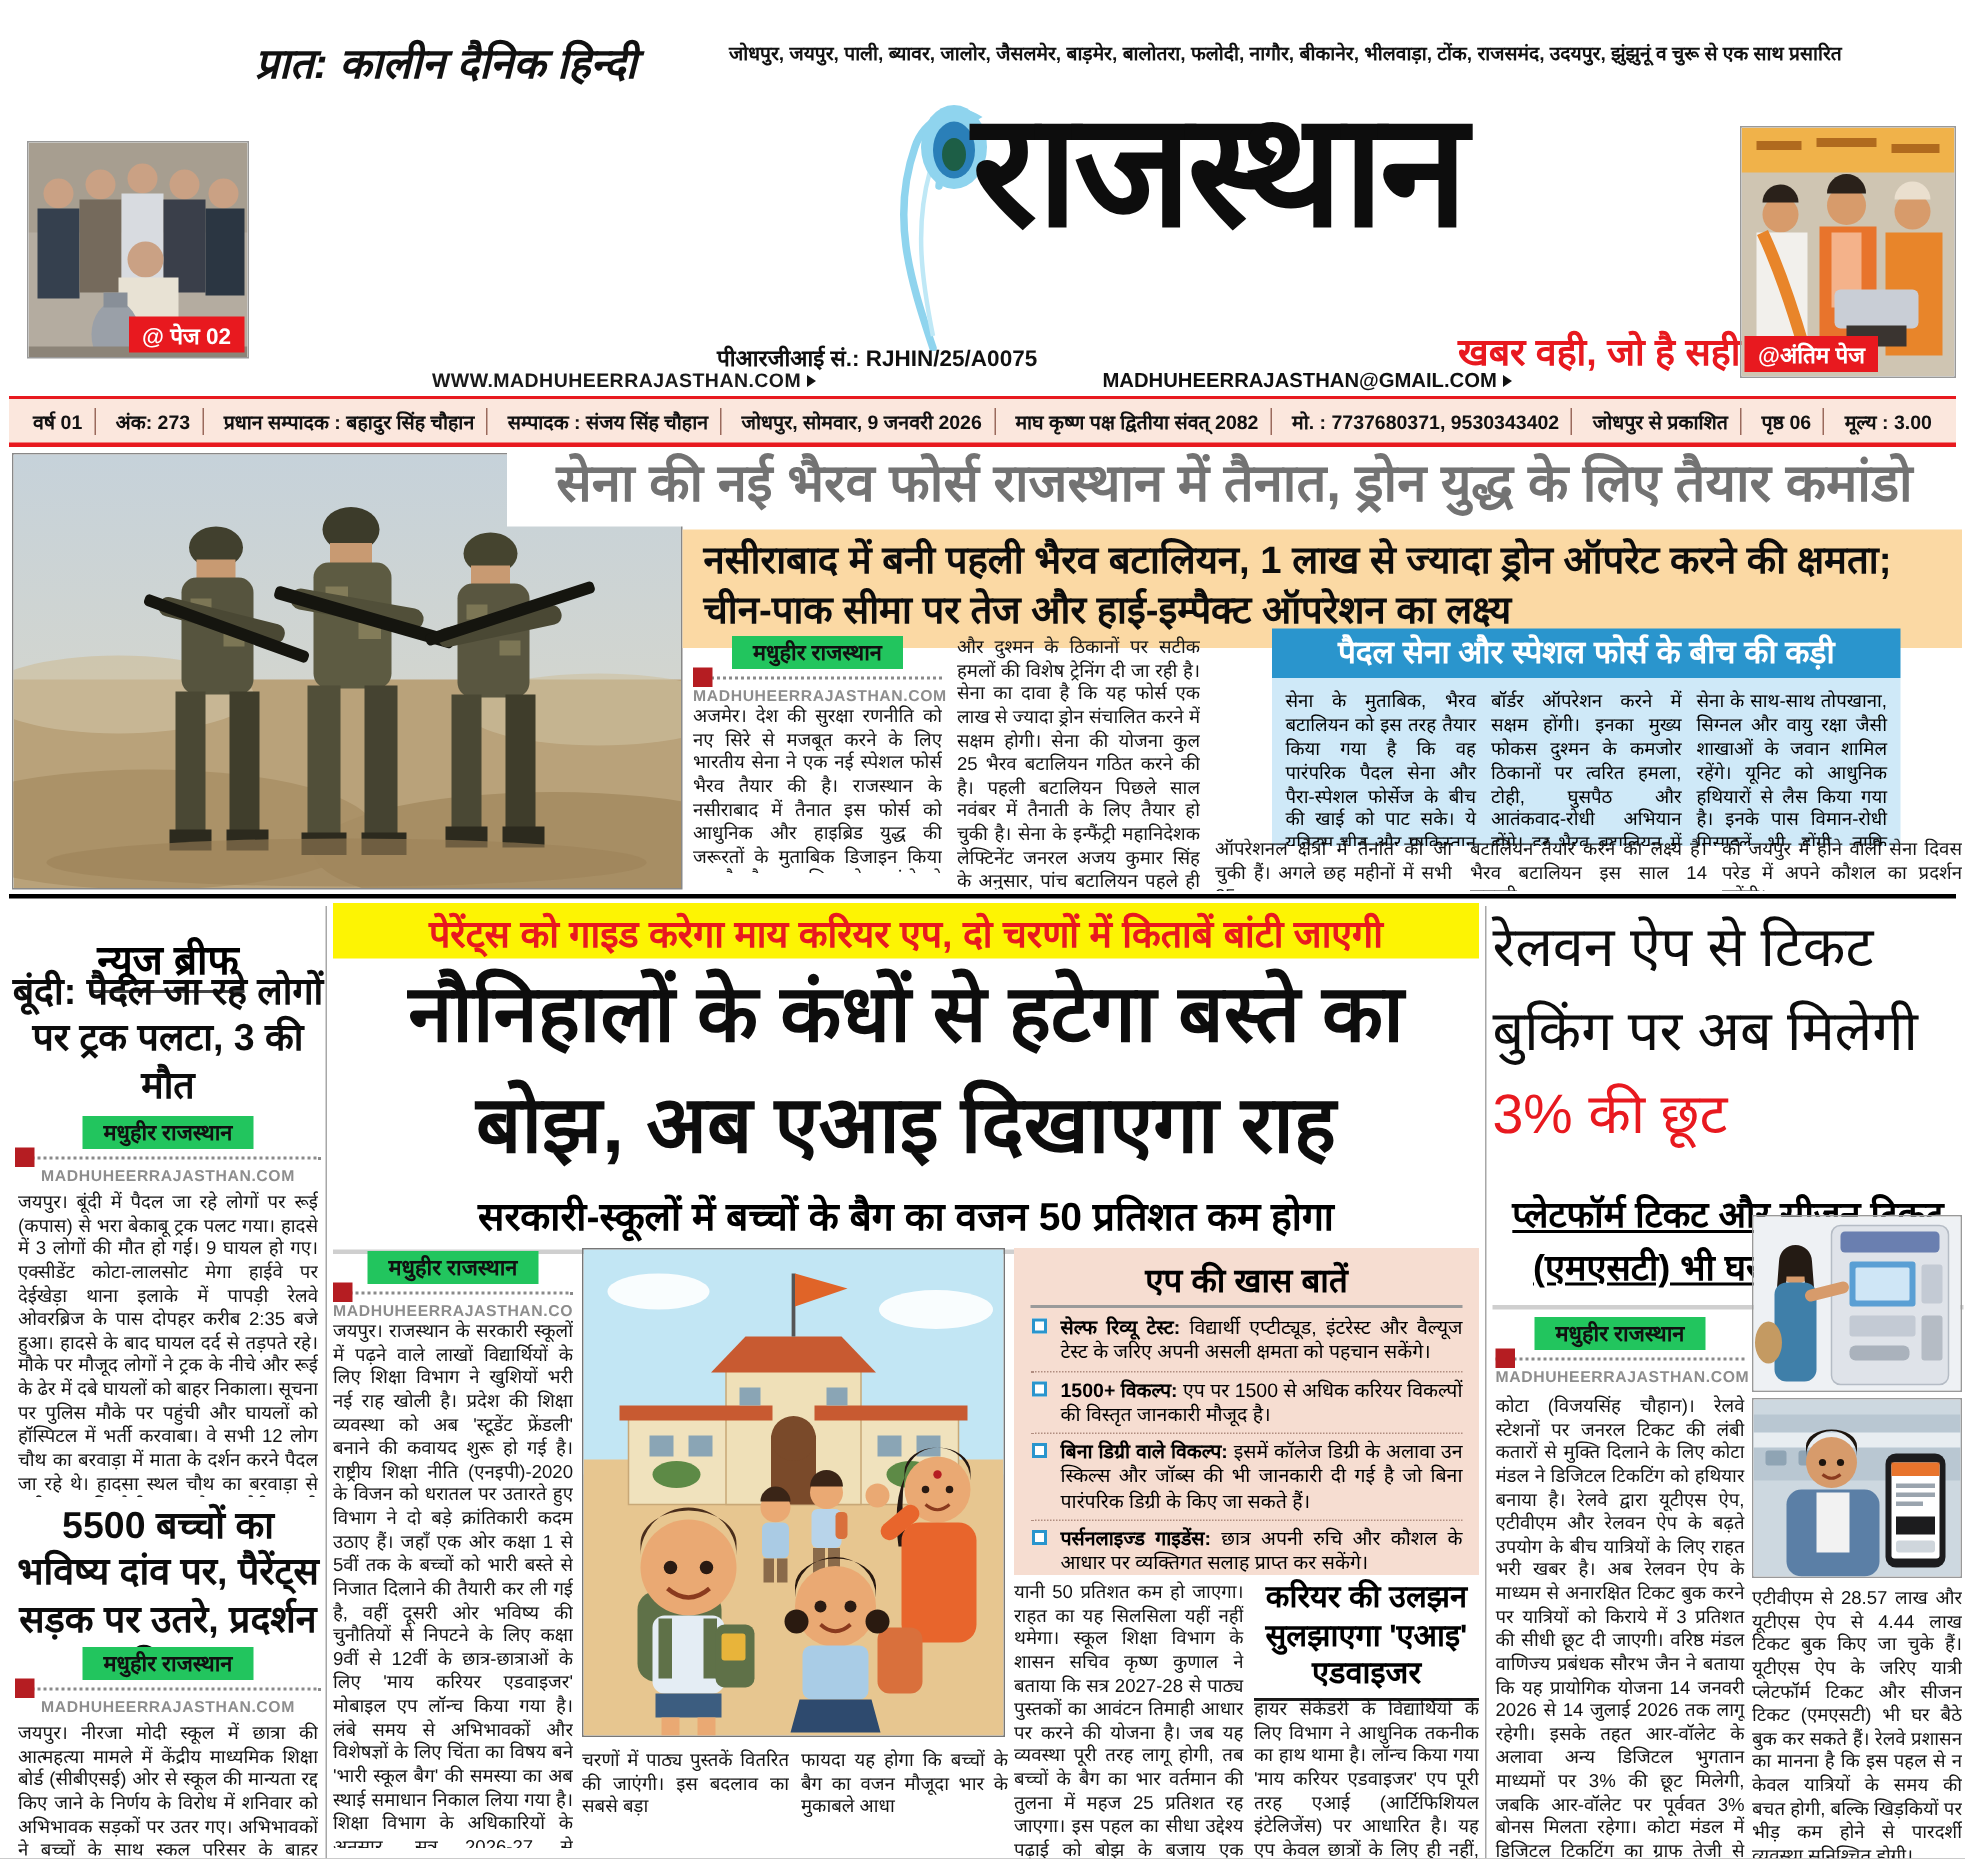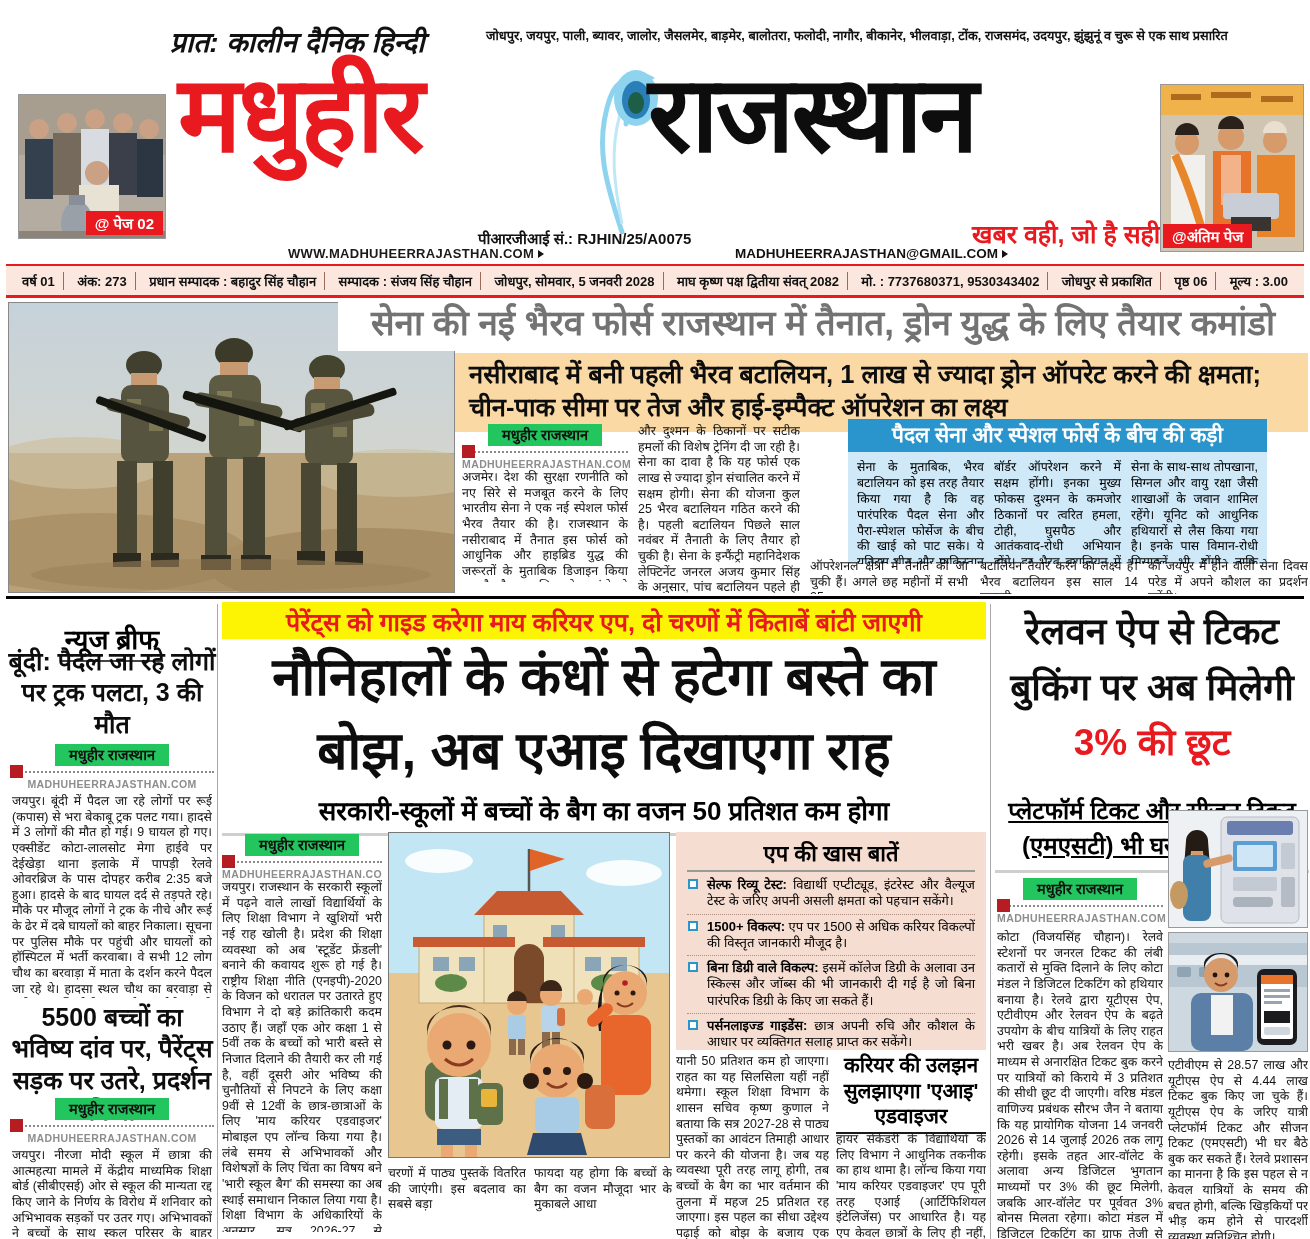--- a/index.html
+++ b/index.html
@@ -69,21 +69,21 @@
   .feat-title { text-align:center; font-size:22px; font-weight:800; border-bottom:2px solid #9a9a9a; padding-bottom:3px; margin-bottom:5px; }
   .feat-item { position:relative; padding:0 0 4px 20px; margin-bottom:4px; font-size:13px; line-height:1.25; text-align:justify; border-bottom:1px dotted #b08d80; }
   .feat-item:last-child { border-bottom:none; }
   .feat-sq { position:absolute; left:1px; top:2px; width:10px; height:10px; border:2.5px solid #2a95cd; background:#fff; }
   .feat-lead { font-weight:800; }
   .school-col2 { left:676px; top:1054px; width:153px; height:185px; }
   .career-head { left:836px; top:1052px; width:150px; font-size:20.5px; font-weight:800; text-align:center; line-height:1.25; border-bottom:2px solid #1a1a1a; padding-bottom:3px; }
   .career-body { left:836px; top:1132px; width:150px; height:107px; }
 
   
-  .rail-head { left:995px; top:604px; width:314px; font-size:37px; font-weight:700; text-align:center; line-height:1.5; color:#0d0d0d; }
+  .rail-head { left:995px; top:604px; width:314px; font-size:37px; font-weight:400; line-height:1.5; color:#0d0d0d; }
   .rail-head .red { color:#e8191f; }
   .rail-subhead { left:995px; top:794px; width:314px; font-size:24px; font-weight:800; text-align:center; line-height:1.45; text-decoration:underline; border-bottom:3px solid #cfcfcf; padding-bottom:6px; }
   .rail-byline { left:997px; top:878px; width:166px; }
   .rail-col1 { left:997px; top:930px; width:166px; height:309px; }
   .rail-img { border:1px solid #999; }
   .rail-col2 { left:1168px; top:1058px; width:140px; height:181px; }
 </style>
 </head>
 <body>
 
@@ -108,21 +108,20 @@
         <rect x="118" y="44" width="26" height="58" fill="#2b3642"></rect>
       <circle cx="78" cy="78" r="12" fill="#caa184"></circle>
         <rect x="60" y="90" width="40" height="46" fill="#e8e2d4"></rect>
       <ellipse cx="58" cy="128" rx="16" ry="22" fill="#9aa0a8"></ellipse>
         <rect x="50" y="100" width="16" height="10" fill="#888f98"></rect>
       <rect y="136" width="146" height="20" fill="#8c8478"></rect>
     </svg>
     <div class="page-badge" style="right:2px;">@ पेज 02</div>
   </div>
 
-  <div class="abs title-red">मधुहीर</div>
   <div class="abs" style="left:576px;top:64px;">
     <svg width="92" height="170" viewBox="0 0 92 170">
       <path d="M46,168 C30,120 18,80 34,34 C40,16 60,6 74,14 C60,22 52,40 50,60" fill="none" stroke="#8fd4ee" stroke-width="5" stroke-linecap="round"></path>
       <path d="M46,160 C38,120 34,86 44,50" fill="none" stroke="#bfe8f6" stroke-width="3"></path>
       <ellipse cx="60" cy="34" rx="22" ry="28" fill="#8fd4ee"></ellipse>
       <ellipse cx="60" cy="36" rx="14" ry="19" fill="#2a7fb8"></ellipse>
       <ellipse cx="60" cy="39" rx="8" ry="11" fill="#1d5e46"></ellipse>
     </svg>
   </div>
   <div class="abs title-black">राजस्थान</div>
@@ -152,21 +151,21 @@
         <rect x="70" y="132" width="40" height="14" fill="#3a3430"></rect>
     </svg>
     <div class="page-badge" style="left:2px;">@अंतिम पेज</div>
   </div>
 
   <div class="abs infobar">
     <span>वर्ष 01</span>
     <span>अंक: 273</span>
     <span>प्रधान सम्पादक : बहादुर सिंह चौहान</span>
     <span>सम्पादक : संजय सिंह चौहान</span>
-    <span>जोधपुर, सोमवार, 5 जनवरी 2028</span>
+    <span>जोधपुर, सोमवार, 9 जनवरी 2026</span>
     <span>माघ कृष्ण पक्ष द्वितीया संवत् 2082</span>
     <span>मो. : 7737680371, 9530343402</span>
     <span>जोधपुर से प्रकाशित</span>
     <span>पृष्ठ 06</span>
     <span>मूल्य : 3.00</span>
   </div>
 
   <div class="abs army-photo">
     <svg width="445" height="289" viewBox="0 0 445 289">
       <defs>

